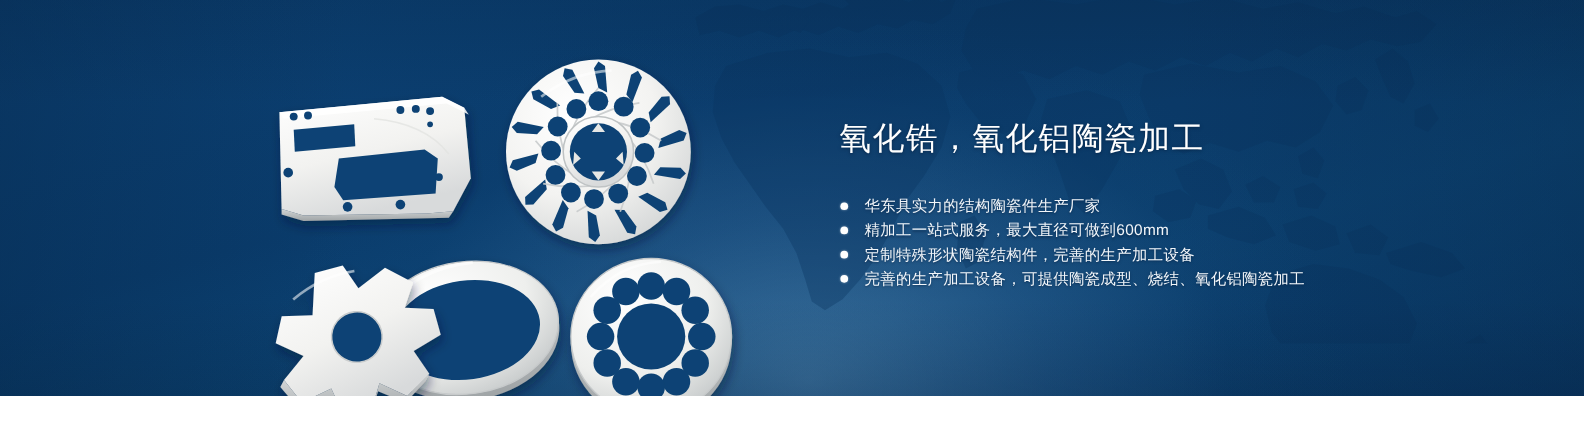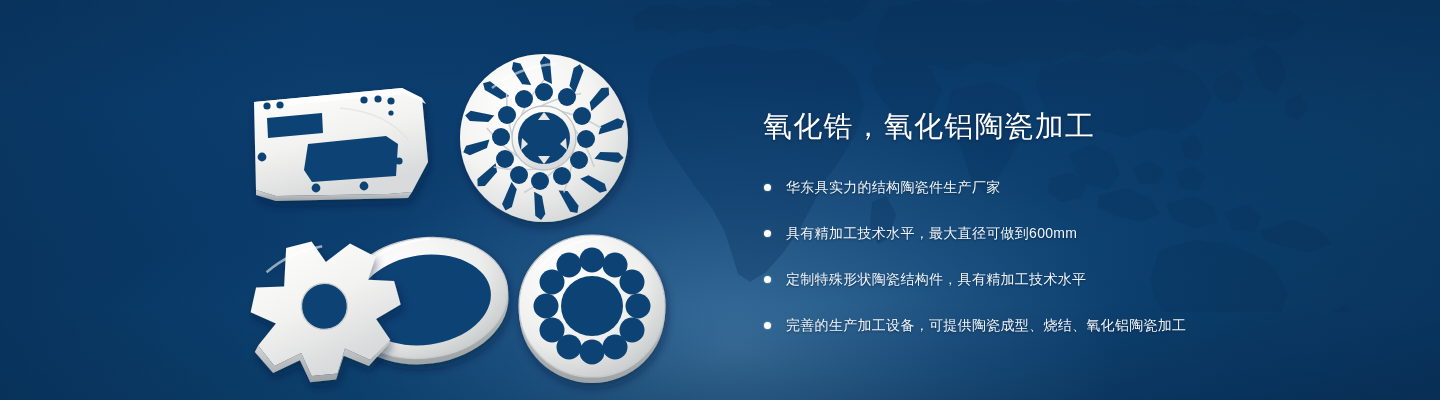--- a/index.html
+++ b/index.html
@@ -8,21 +8,21 @@
     padding: 0;
     background: #ffffff;
   }
   body {
     font-family: "Liberation Sans", "DejaVu Sans", sans-serif;
   }
 
   .banner {
     position: relative;
     width: 1440px;
-    height: 400px;
+    height: 360px;
     overflow: hidden;
     background: #be185d;
   }
 
   
   .bg-base {
     position: absolute;
     inset: 0;
     background:
       radial-gradient(ellipse 620px 420px at 735px 345px,
@@ -92,21 +92,20 @@
   }
   .bullets li {
     position: relative;
     padding-left: 23px;
     color: #f2f6fa;
     font-size: 14px;
     line-height: 22px;
     letter-spacing: 0.3px;
     white-space: nowrap;
     text-shadow: 0 1px 2px rgba(0,20,45,0.5);
-    margin-top: 24px;
   }
   .dot {
     position: absolute;
     left: 1px;
     top: 8px;
     width: 7px;
     height: 7px;
     border-radius: 50%;
     background: #ffffff;
     box-shadow: 0 0 2px rgba(255,255,255,0.5);
@@ -394,25 +393,25 @@
   <div class="text-col">
     <h1 class="headline">氧化锆，氧化铝陶瓷加工</h1>
 
     <ul class="bullets">
       <li>
         <span class="dot"></span>
         <span>华东具实力的结构陶瓷件生产厂家</span>
       </li>
       <li>
         <span class="dot"></span>
-        <span>具有精加工技术水平，最大直径可做到600mm</span>
+        <span>精加工一站式服务，最大直径可做到600mm</span>
       </li>
       <li>
         <span class="dot"></span>
-        <span>定制特殊形状陶瓷结构件，具有精加工技术水平</span>
+        <span>定制特殊形状陶瓷结构件，完善的生产加工设备</span>
       </li>
       <li>
         <span class="dot"></span>
         <span>完善的生产加工设备，可提供陶瓷成型、烧结、氧化铝陶瓷加工</span>
       </li>
     </ul>
   </div>
 
 </div>
 

